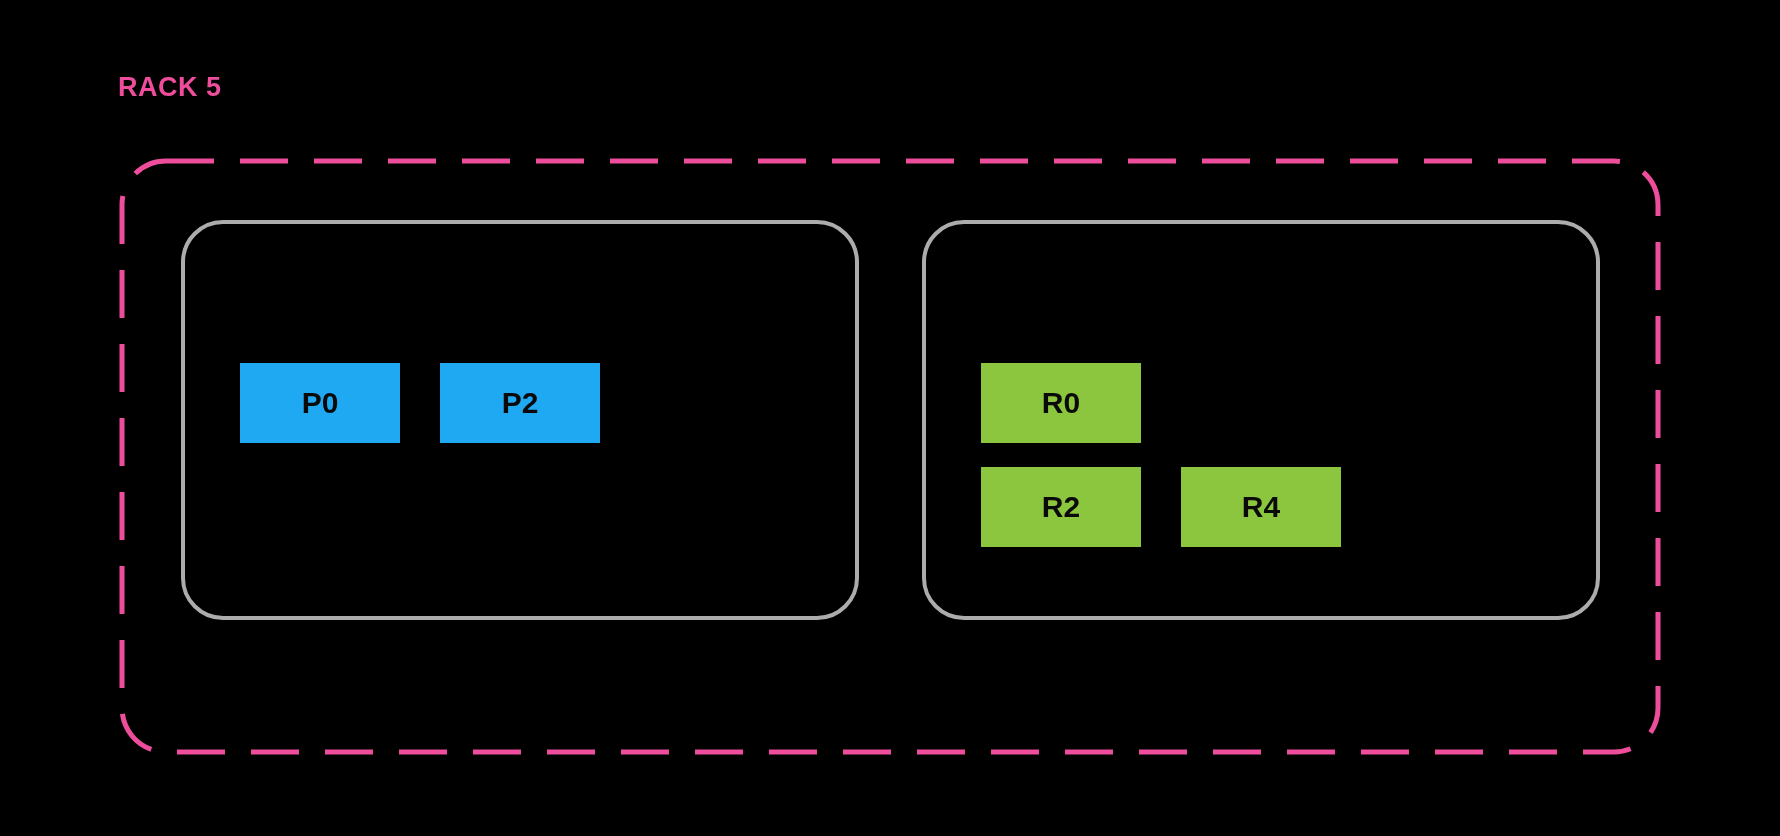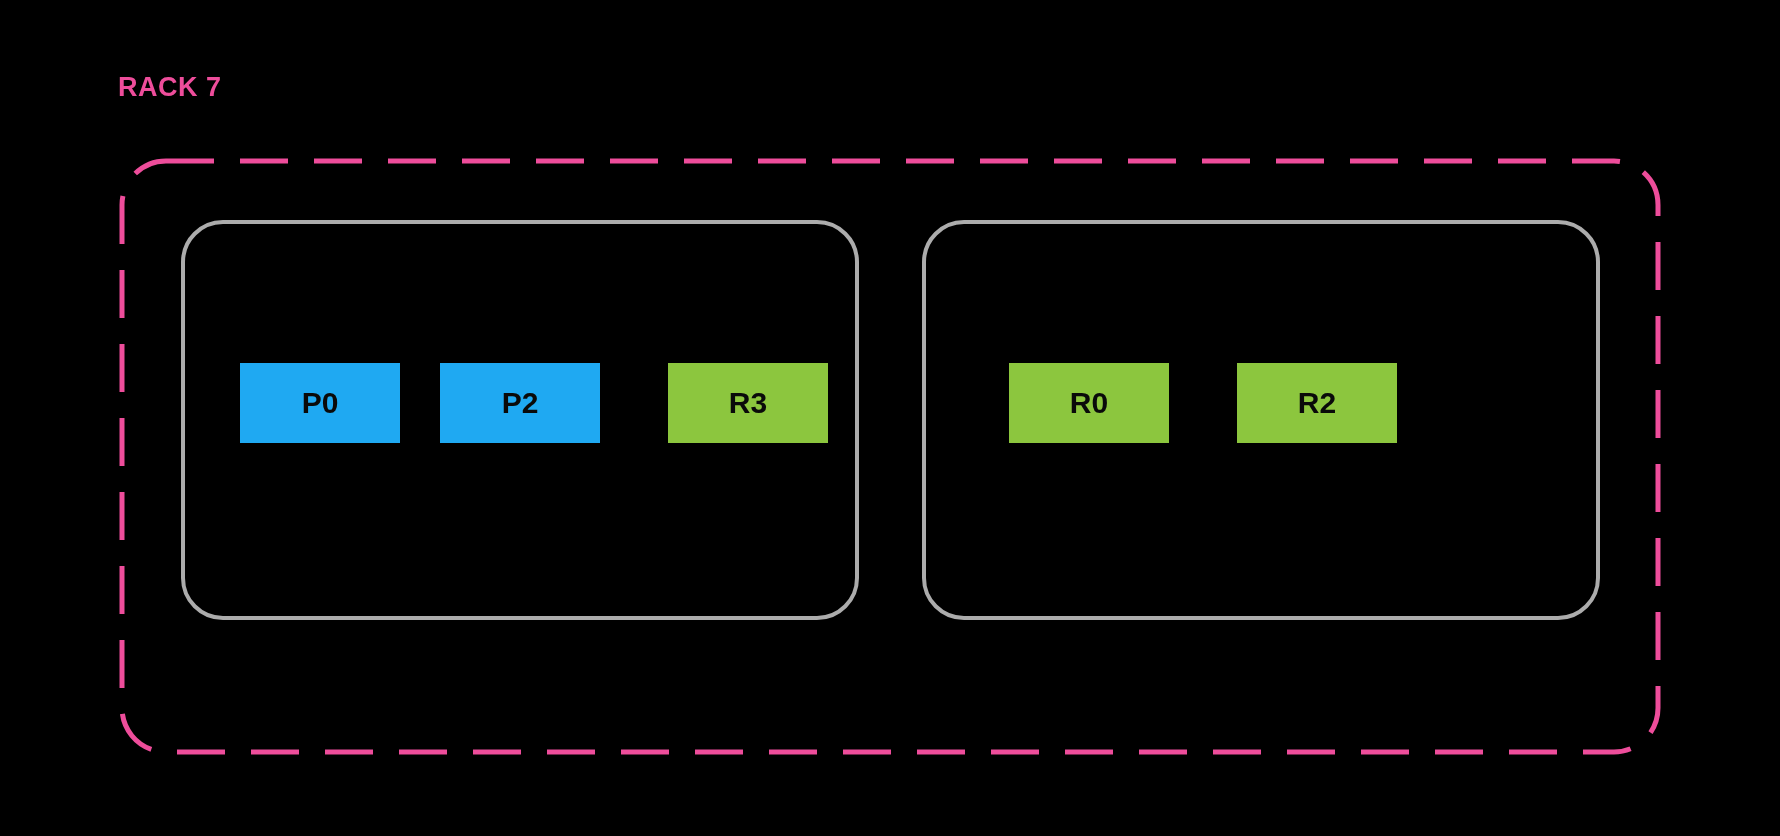--- a/index.html
+++ b/index.html
@@ -44,63 +44,63 @@
     border-radius: 42px;
     background: transparent;
   }
   .node-left  { left: 181px; }
   .node-right { left: 922px; }
   .slots {
     position: absolute;
     left: 55px;
     top: 139px;
     display: flex;
-    flex-direction: row;
-    gap: 40px;
+    flex-direction: column;
+    gap: 24px;
   }
   .slot-row {
     display: flex;
     gap: 40px;
   }
   .slot {
     width: 160px;
     height: 80px;
     display: flex;
     align-items: center;
     justify-content: center;
     font-size: 30px;
     font-weight: 700;
     color: var(--slot-text);
   }
   .slot[data-kind="P"] { background: var(--slot-blue); }
-  .slot[data-kind="R"] { background: var(--slot-green); margin-left: 28px; }
+  .slot[data-kind="R"] { background: var(--slot-green); }
 </style>
 </head>
 <body>
 
-<div class="rack-label">RACK 7</div>
+<div class="rack-label">RACK 5</div>
 
 <svg class="rack-border-svg" width="1543" height="598">
   <rect x="3" y="3" width="1536" height="591" rx="44" ry="44" fill="none" stroke="currentColor" stroke-width="5" stroke-dasharray="48 26"></rect>
 </svg>
 
 <div class="node node-left">
   <div class="slots">
     <div class="slot-row">
       <div class="slot" data-kind="P">P0</div>
       <div class="slot" data-kind="P">P2</div>
     </div>
     <div class="slot-row">
-      <div class="slot" data-kind="R">R3</div>
     </div>
   </div>
 </div>
 
 <div class="node node-right">
   <div class="slots">
     <div class="slot-row">
       <div class="slot" data-kind="R">R0</div>
     </div>
     <div class="slot-row">
       <div class="slot" data-kind="R">R2</div>
+      <div class="slot" data-kind="R">R4</div>
     </div>
   </div>
 </div>
 
 </body></html>

